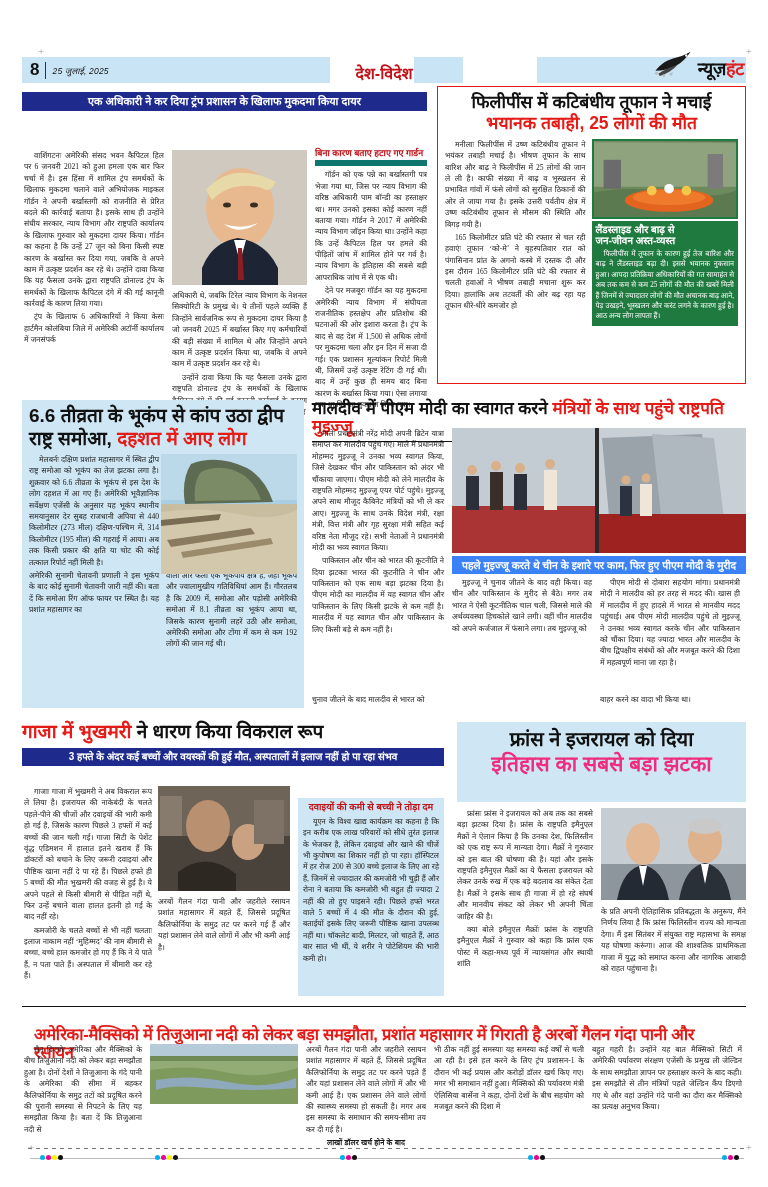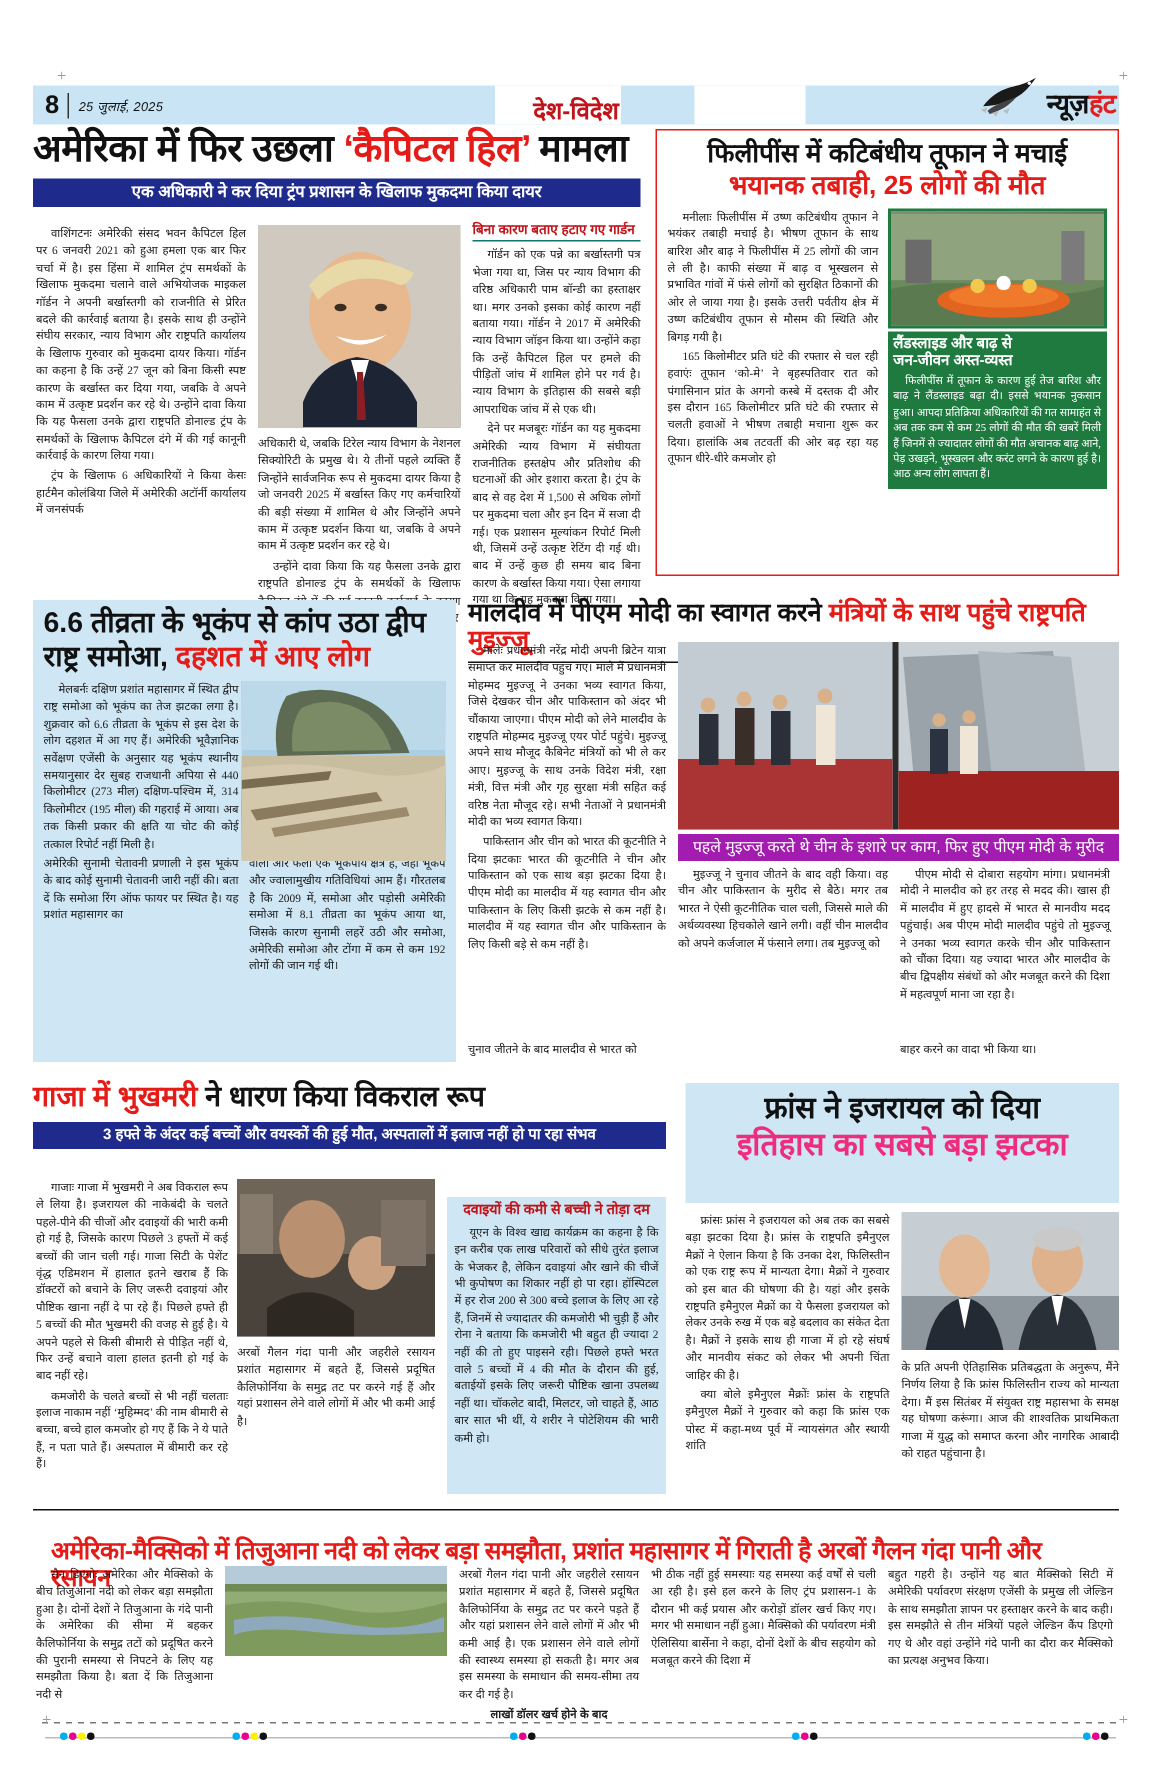--- a/index.html
+++ b/index.html
@@ -100,23 +100,23 @@
   .greenbox .gb-title {
     font-family: "Liberation Sans", sans-serif; font-weight: bold;
     font-size: 10px; line-height: 1.15; padding: 3px 4px 2px;
   }
   .greenbox .gb-text {
     font-size: 7.2px; line-height: 1.45; text-align: justify; padding: 0 4px 4px;
   }
   .greenbox .gb-text p { margin: 0; text-indent: 8px; }
 
   .blackbar {
-    background: #a21caf; color: #fff;
-    font-family: "Liberation Sans", sans-serif;
-    font-weight: normal; font-size: 10.5px; text-align: center;
+    background: #3b82f6; color: #fff;
+    font-family: "Liberation Sans", sans-serif;
+    font-weight: bold; font-size: 10.5px; text-align: center;
     padding: 3px 4px; line-height: 1.15;
   }
   .inbox-head {
     font-family: "Liberation Sans", sans-serif; font-weight: bold;
     font-size: 9.5px; color: #111; text-align: center; line-height: 1.15;
   }
   .sky-tint { background: #cfe7f4; }
   .kicker-red {
     font-family: "Liberation Sans", sans-serif; font-weight: bold;
     font-size: 9.5px; color: #c0131a; line-height: 1.15;
@@ -158,23 +158,20 @@
       <path d="M4 33 L10 31 L8 36 Z" fill="#bbb"></path>
       <path d="M14 36 L20 34 L18 39 Z" fill="#bbb"></path>
       <path d="M24 34 L30 32 L28 37 Z" fill="#bbb"></path>
     </svg>
     <span class="brand-text">
       <span class="w1">न्यूज़</span><span class="w2">हंट</span>
     </span>
   </div>
 
   <div style="position:absolute;left:22px;top:86px;width:405px;">
-    <h1 class="hl-big" style="font-size:25px;margin:0;letter-spacing:-.2px;">
-      <span>अमेरिका में फिर उछला </span><span class="hl-red">‘कैपिटल हिल’</span><span> मामला</span>
-    </h1>
     <div class="subbar" style="margin-top:6px;">एक अधिकारी ने कर दिया ट्रंप प्रशासन के खिलाफ मुकदमा किया दायर</div>
   </div>
 
   <div style="position:absolute;left:24px;top:150px;width:140px;" class="body-col">
     <p>वाशिंगटनः अमेरिकी संसद भवन कैपिटल हिल पर 6 जनवरी 2021 को हुआ हमला एक बार फिर चर्चा में है। इस हिंसा में शामिल ट्रंप समर्थकों के खिलाफ मुकदमा चलाने वाले अभियोजक माइकल गॉर्डन ने अपनी बर्खास्तगी को राजनीति से प्रेरित बदले की कार्रवाई बताया है। इसके साथ ही उन्होंने संघीय सरकार, न्याय विभाग और राष्ट्रपति कार्यालय के खिलाफ गुरुवार को मुकदमा दायर किया। गॉर्डन का कहना है कि उन्हें 27 जून को बिना किसी स्पष्ट कारण के बर्खास्त कर दिया गया, जबकि वे अपने काम में उत्कृष्ट प्रदर्शन कर रहे थे। उन्होंने दावा किया कि यह फैसला उनके द्वारा राष्ट्रपति डोनाल्ड ट्रंप के समर्थकों के खिलाफ कैपिटल दंगे में की गई कानूनी कार्रवाई के कारण लिया गया।</p>
     <p>ट्रंप के खिलाफ 6 अधिकारियों ने किया केसः हार्टमैन कोलंबिया जिले में अमेरिकी अटॉर्नी कार्यालय में जनसंपर्क</p>
   </div>
 
   <div class="photo ph-trump" style="position:absolute;left:172px;top:150px;width:135px;height:135px;">
     <svg viewBox="0 0 135 135" width="135" height="135">
@@ -189,21 +186,21 @@
       <path d="M52 74 Q68 86 86 73 Q70 80 52 74 Z" fill="#fff"></path>
     </svg>
   </div>
 
   <div style="position:absolute;left:172px;top:290px;width:135px;" class="body-col">
     <p class="noind">अधिकारी थे, जबकि टिरेल न्याय विभाग के नेशनल सिक्योरिटी के प्रमुख थे। ये तीनों पहले व्यक्ति हैं जिन्होंने सार्वजनिक रूप से मुकदमा दायर किया है जो जनवरी 2025 में बर्खास्त किए गए कर्मचारियों की बड़ी संख्या में शामिल थे और जिन्होंने अपने काम में उत्कृष्ट प्रदर्शन किया था, जबकि वे अपने काम में उत्कृष्ट प्रदर्शन कर रहे थे।</p>
     <p>उन्होंने दावा किया कि यह फैसला उनके द्वारा राष्ट्रपति डोनाल्ड ट्रंप के समर्थकों के खिलाफ कैपिटल दंगे में की गई कानूनी कार्रवाई के कारण लिया गया। कई अन्य अधिकारी भी हुए हैं इसीलिए</p>
   </div>
 
   <div style="position:absolute;left:315px;top:148px;width:112px;">
-    <div class="kicker-red" style="font-size:9px;border-bottom:1px solid #0f766e;padding-bottom:2px;">बिना कारण बताए हटाए गए गार्डन</div>
+    <div class="kicker-red" style="font-size:9px;border-bottom:6px solid #0f766e;padding-bottom:2px;">बिना कारण बताए हटाए गए गार्डन</div>
     <div class="body-col" style="margin-top:3px;">
       <p>गॉर्डन को एक पन्ने का बर्खास्तगी पत्र भेजा गया था, जिस पर न्याय विभाग की वरिष्ठ अधिकारी पाम बॉन्डी का हस्ताक्षर था। मगर उनको इसका कोई कारण नहीं बताया गया। गॉर्डन ने 2017 में अमेरिकी न्याय विभाग जॉइन किया था। उन्होंने कहा कि उन्हें कैपिटल हिल पर हमले की पीड़ितों जांच में शामिल होने पर गर्व है। न्याय विभाग के इतिहास की सबसे बड़ी आपराधिक जांच में से एक थी।</p>
       <p>देने पर मजबूरः गॉर्डन का यह मुकदमा अमेरिकी न्याय विभाग में संघीयता राजनीतिक हस्तक्षेप और प्रतिशोध की घटनाओं की ओर इशारा करता है। ट्रंप के बाद से वह देश में 1,500 से अधिक लोगों पर मुकदमा चला और इन दिन में सजा दी गई। एक प्रशासन मूल्यांकन रिपोर्ट मिली थी, जिसमें उन्हें उत्कृष्ट रेटिंग दी गई थी। बाद में उन्हें कुछ ही समय बाद बिना कारण के बर्खास्त किया गया। ऐसा लगाया गया था कि यह मुकदमा किया गया।</p>
     </div>
   </div>
 
   <div class="redbox" style="position:absolute;left:437px;top:86px;width:309px;height:298px;padding:6px 7px;">
     <h2 class="hl-big" style="font-size:17.5px;margin:0;text-align:center;">फिलीपींस में  कटिबंधीय तूफान ने मचाई</h2>
     <h2 class="hl-big hl-red" style="font-size:17.5px;margin:2px 0 0;text-align:center;">भयानक तबाही, 25 लोगों की मौत</h2>
 

